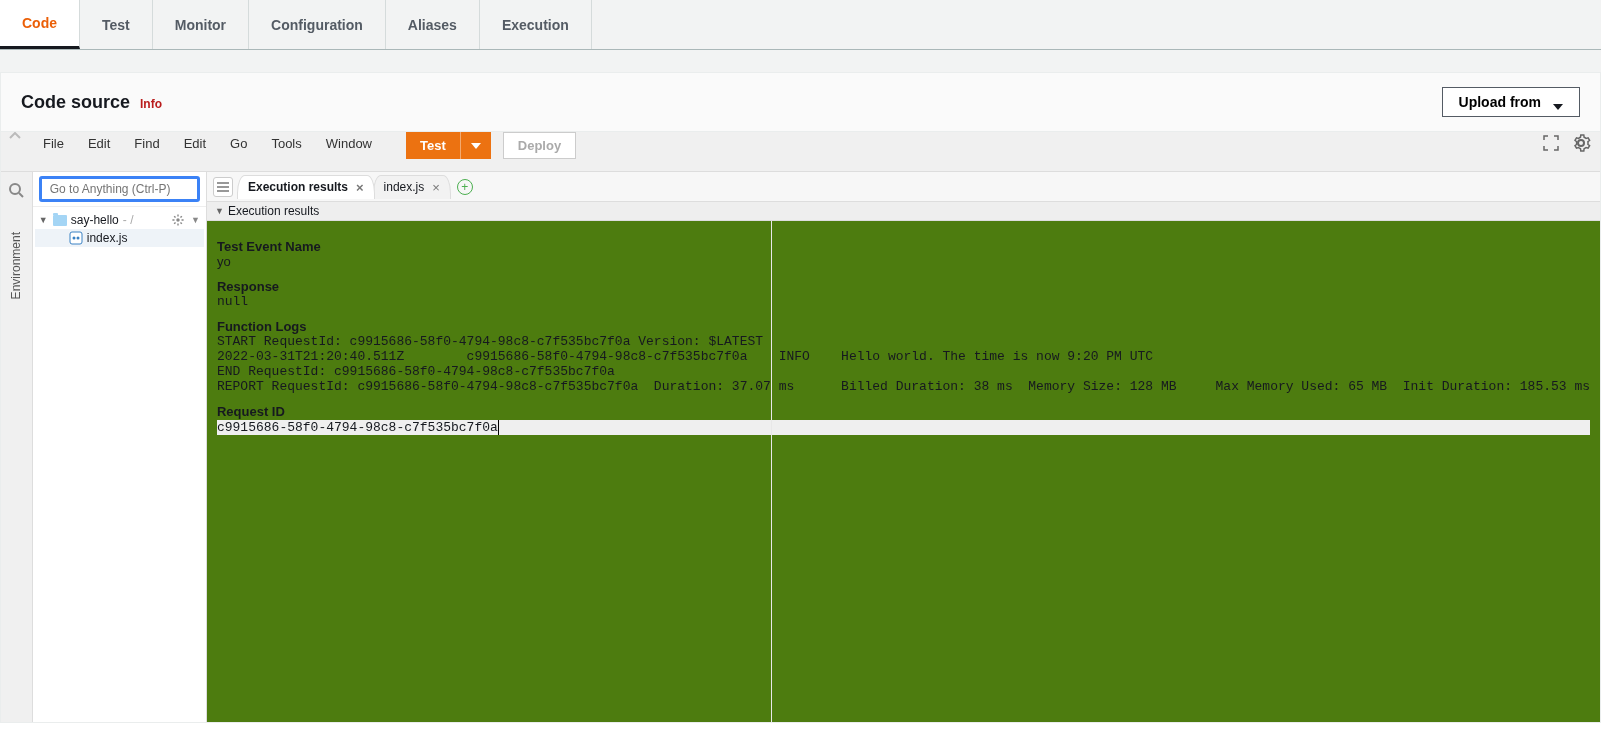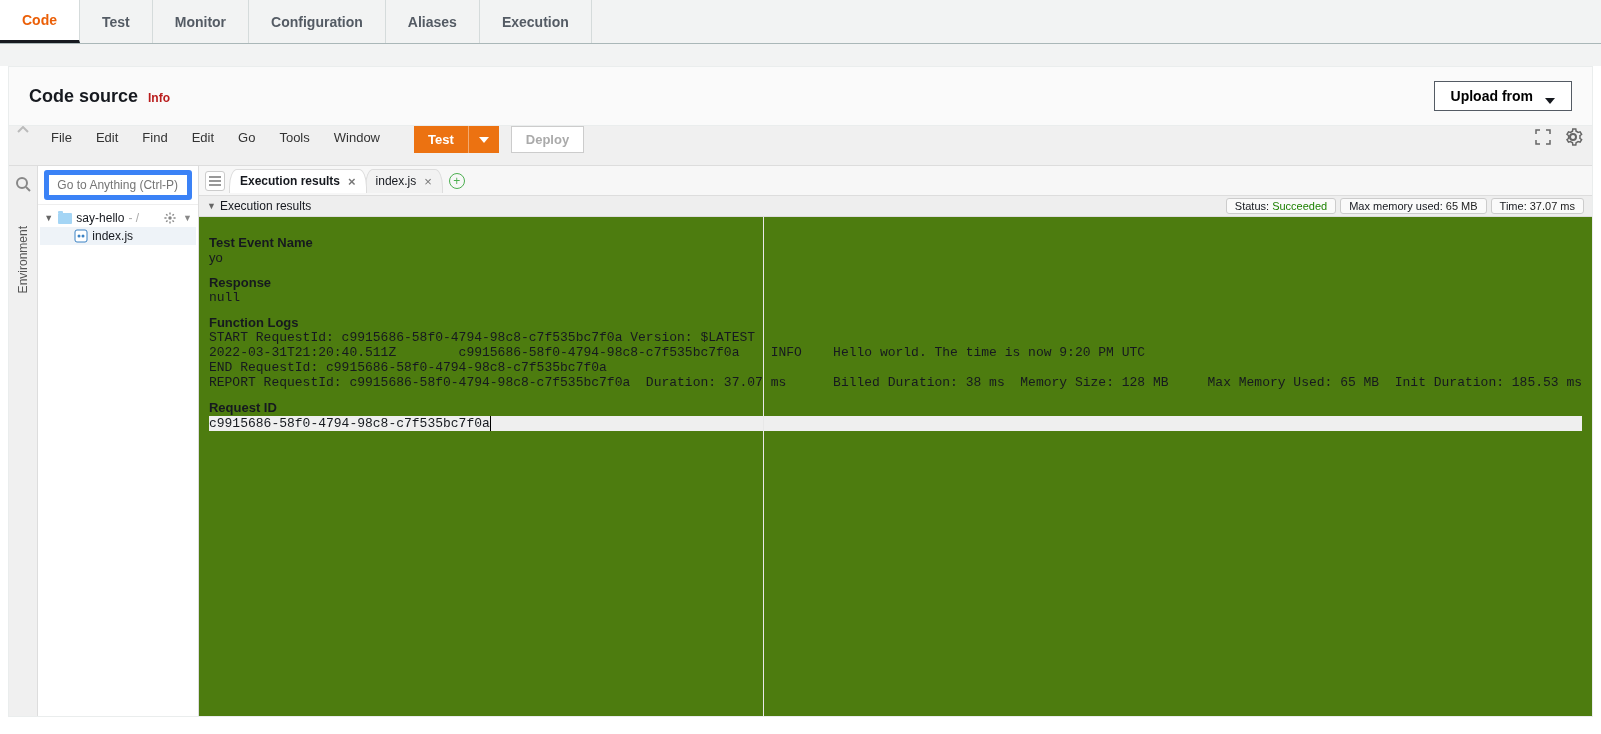--- a/index.html
+++ b/index.html
@@ -1,24 +1,24 @@
 <!DOCTYPE html>
 <html><head>
 <meta charset="utf-8">
 <style>
   * { box-sizing: border-box; margin: 0; padding: 0; }
   body { font-family: "Amazon Ember", "Helvetica Neue", Arial, sans-serif; font-size: 14px; color: #16191f; background: #fff; }
   
-  .top-tabs { display: flex; background: #f2f3f3; border-bottom: 1px solid #aab7b8; height: 44px; align-items: stretch; }
+  .top-tabs { display: flex; background: #f2f3f3; border-bottom: 1px solid #aab7b8; height: 50px; align-items: stretch; }
   .top-tab { padding: 0 22px; display: flex; align-items: center; font-weight: bold; color: #545b64; cursor: pointer; border-right: 1px solid #d5dbdb; }
   .top-tab.active { color: #eb5f07; border-bottom: 3px solid #16191f; background: #fff; }
   
   .tab-content-spacer { height: 22px; background: #f2f3f3; }
   
-  .panel { border: 1px solid #eaeded; margin: 0 8px; }
+  .panel { border: 1px solid #eaeded; margin: 0 0; }
   .panel-header { display: flex; align-items: center; justify-content: space-between; padding: 14px 20px; background: #fafafa; border-bottom: 1px solid #eaeded; }
   .panel-title { font-size: 18px; font-weight: bold; display: flex; align-items: baseline; gap: 10px; }
   .info-link { font-size: 12px; font-weight: bold; color: #b91c1c; cursor: pointer; }
   .upload-btn { border: 1px solid #545b64; background: #fff; padding: 6px 16px; font-weight: bold; font-size: 14px; cursor: pointer; display: flex; align-items: flex-end; gap: 12px; }
   .caret-down { width: 0; height: 0; border-left: 5px solid transparent; border-right: 5px solid transparent; border-top: 6px solid #16191f; }
   
   .ide { display: flex; flex-direction: column; background: #f0f0f0; }
   .ide-menubar { display: flex; align-items: flex-start; height: 40px; padding: 0 8px; gap: 4px; border-bottom: 1px solid #ddd; }
   .collapse-arrow { width: 20px; text-align: center; color: #999; cursor: pointer; }
   .ide-menu-item { padding: 4px 10px; font-size: 13px; color: #333; cursor: pointer; }
@@ -31,21 +31,21 @@
   .ide-menu-right { margin-left: auto; display: flex; gap: 8px; align-items: center; }
   .icon-btn { width: 22px; height: 22px; cursor: pointer; color: #666; display: flex; align-items: center; justify-content: center; }
   
   .ide-body { display: flex; height: 550px; }
   .ide-left-rail { width: 36px; background: #f0f0f0; border-right: 1px solid #ddd; display: flex; flex-direction: column; align-items: center; padding-top: 6px; }
   .rail-search { width: 24px; height: 24px; display: flex; align-items: center; justify-content: center; color: #888; cursor: pointer; }
   .rail-label { writing-mode: vertical-rl; transform: rotate(180deg); font-size: 12px; color: #555; margin-top: 30px; cursor: pointer; }
   
   .ide-sidebar { width: 198px; background: #fff; border-right: 1px solid #ddd; display: flex; flex-direction: column; }
   .sidebar-search { padding: 4px 6px; border-bottom: 1px solid #eee; }
-  .sidebar-search input { width: 100%; border: 5px solid #3b82f6; border-radius: 3px; padding: 3px 8px; font-size: 12px; color: #999; }
+  .sidebar-search input { width: 100%; border: 3px solid #3b82f6; border-radius: 3px; padding: 3px 8px; font-size: 12px; color: #999; }
   .tree { padding: 4px 2px; font-size: 12px; }
   .tree-row { display: flex; align-items: center; padding: 2px 4px; gap: 4px; }
   .tree-row.selected { background: #eef3f8; }
   .tree-caret { width: 10px; font-size: 9px; color: #666; cursor: pointer; }
   .folder-icon { width: 14px; height: 11px; background: #a4d5f5; border-radius: 1px; position: relative; }
   .folder-icon::before { content: ''; position: absolute; top: -2px; left: 0; width: 5px; height: 2px; background: #a4d5f5; border-radius: 1px 1px 0 0; }
   .file-icon-wrap { display: inline-flex; align-items: center; justify-content: center; width: 14px; height: 14px; }
   .tree-gear { margin-left: auto; color: #888; cursor: pointer; }
   .tree-child { padding-left: 34px; }
   
@@ -196,31 +196,20 @@
             <span class="tab-close">×</span>
           </div>
           <div class="add-tab">+</div>
         </div>
 
         <div class="exec-bar">
           <div class="exec-bar-left">
             <span class="exec-bar-caret">▼</span>
             <span>Execution results</span>
           </div>
-          <div class="exec-bar-right">
-            <span class="pill">
-              <span>Status: </span><span class="success">Succeeded</span>
-            </span>
-            <span class="pill">
-              <span>Max memory used: </span><span class="dark">65 MB</span>
-            </span>
-            <span class="pill">
-              <span>Time: </span><span class="dark">37.07 ms</span>
-            </span>
-          </div>
         </div>
 
         <div class="result-body">
           <div class="center-divider"></div>
           <div class="label">Test Event Name</div>
           <div>yo</div>
           <div class="label">Response</div>
           <div class="mono">null</div>
           <div class="label">Function Logs</div>
           <div class="mono">START RequestId: c9915686-58f0-4794-98c8-c7f535bc7f0a Version: $LATEST

